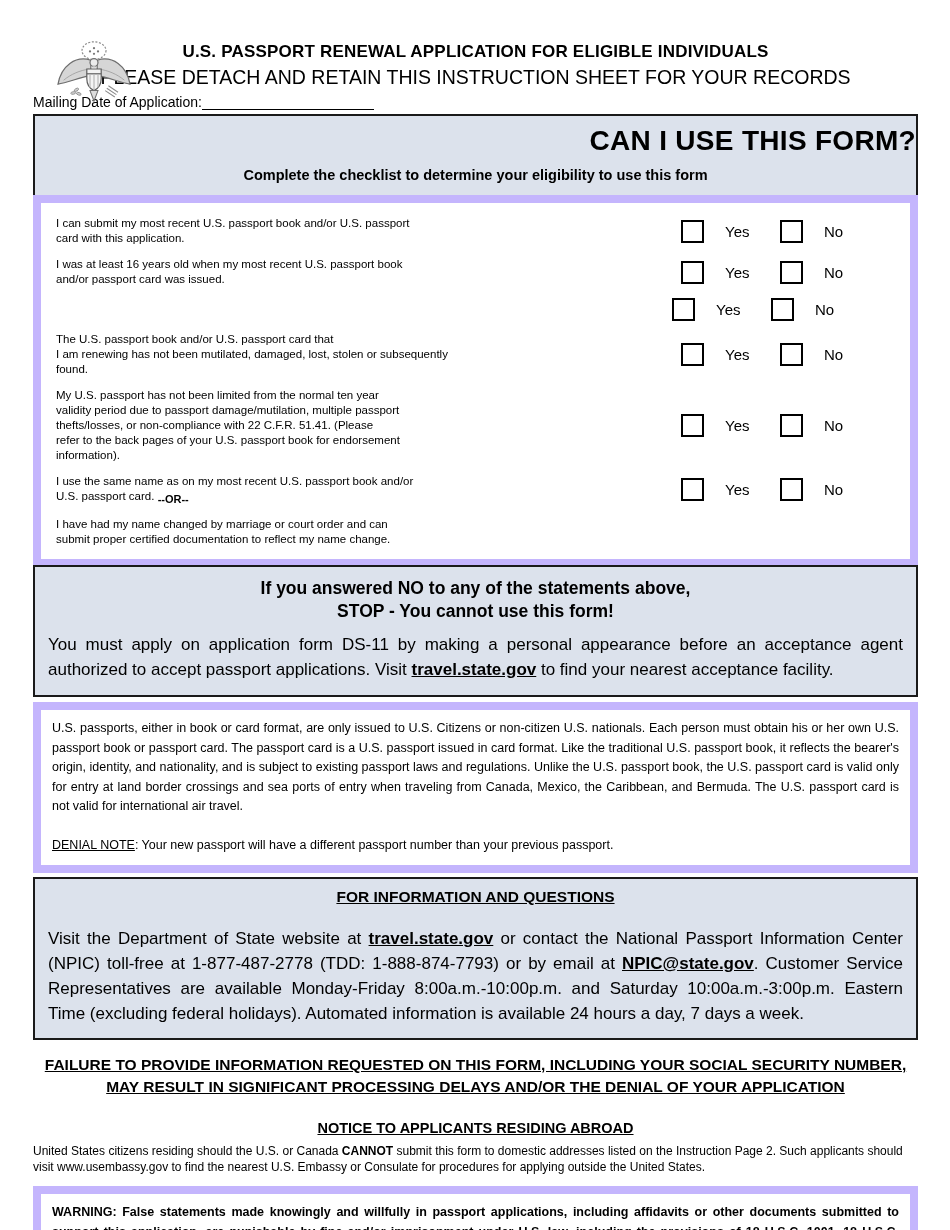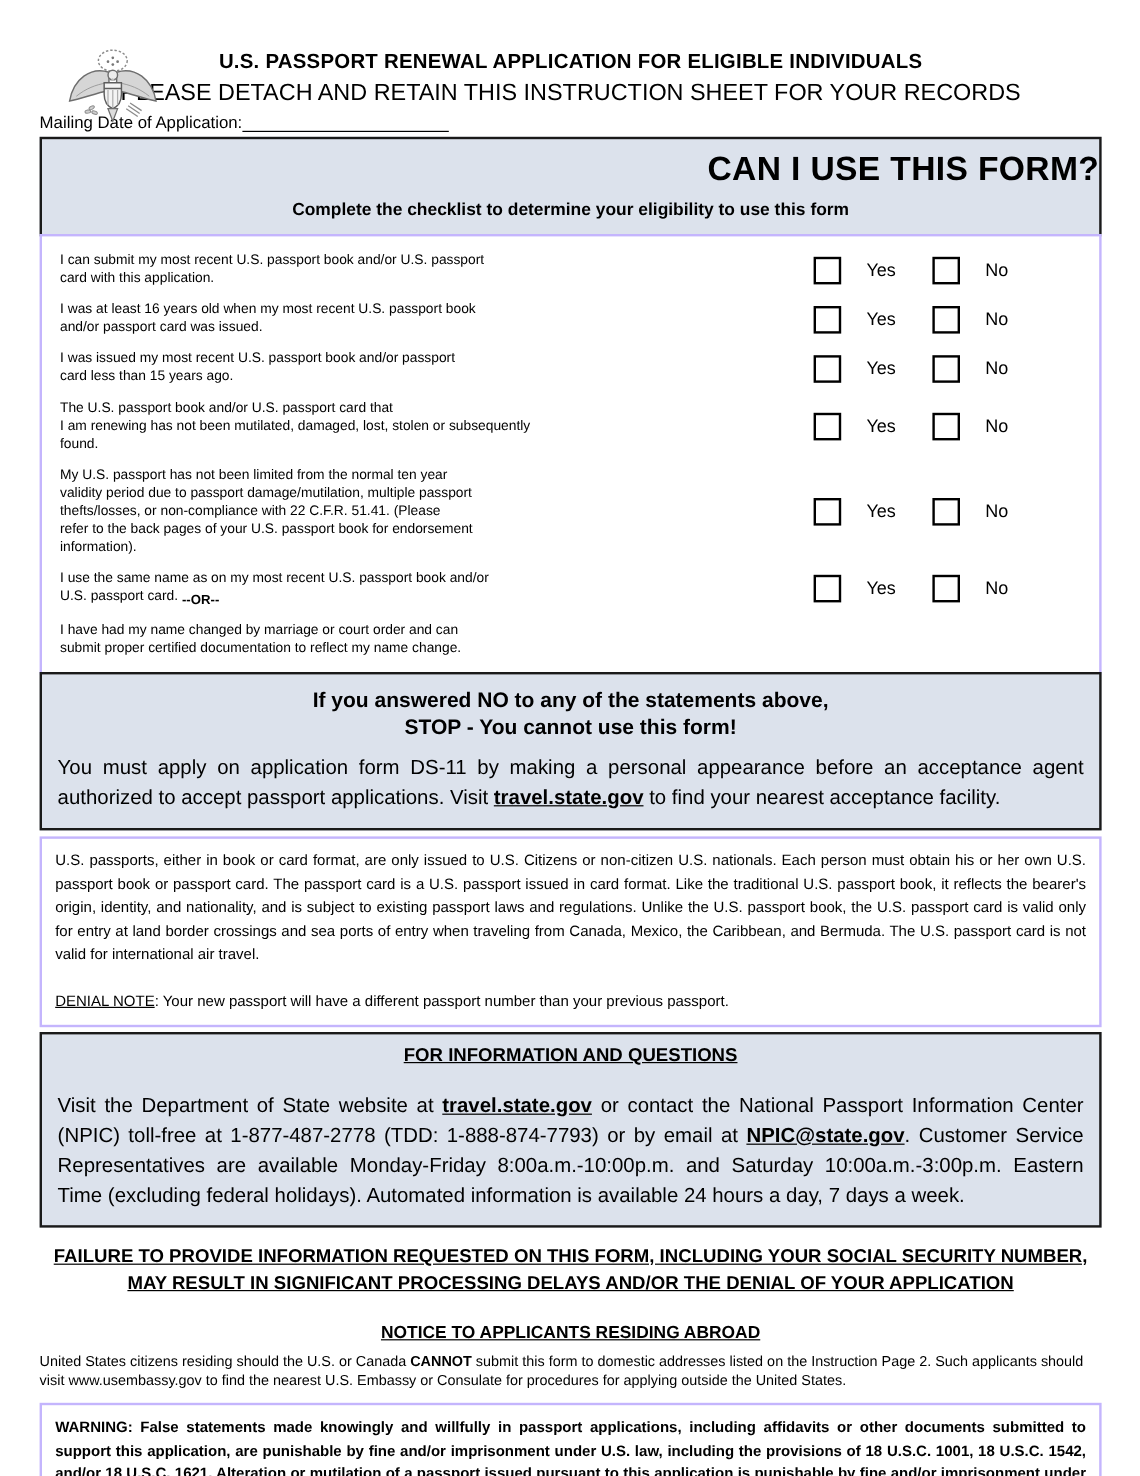--- a/index.html
+++ b/index.html
@@ -13,21 +13,21 @@
 
   
   .seal { position: absolute; left: 54px; top: 40px; width: 80px; height: 74px; }
   .doc-title { text-align: center; font-size: 17px; font-weight: bold; line-height: 24px; letter-spacing: .2px; }
   .doc-subtitle { text-align: center; font-size: 19.5px; line-height: 26px; }
   .mailing { margin-top: 4px; font-size: 14px; }
   .mailing .blank { display: inline-block; width: 172px; border-bottom: 1.5px solid #000; height: 14px; vertical-align: bottom; }
 
   
   .bluebox { background: #dce2ec; border: 2px solid #1a1a1a; }
-  .whitebox { background: #fff; border: 2px solid #c4b5fd; }
+  .whitebox { background: #fff; border: 8px solid #c4b5fd; }
 
   .form-head { margin-top: 4px; text-align: center; padding: 6px 0 12px 0; }
   .form-head .big { font-size: 28px; font-weight: bold; line-height: 38px; letter-spacing: .3px; text-align: right; }
   .form-head .sub { font-size: 14.5px; font-weight: bold; margin-top: 7px; }
 
   .checklist { margin-top: -2px; padding: 2px 0 4px 15px; }
   .row { display: flex; align-items: center; margin: 11px 0; }
   .stmt { flex: 0 0 625px; font-size: 11.5px; line-height: 15px; white-space: pre-line; }
   .or { font-weight: bold; font-size: 11px; position: relative; top: 3px; }
   .controls { display: flex; align-items: center; margin-left: auto; margin-right: 64px; }
@@ -119,22 +119,20 @@
 and/or passport card was issued.</div>
       <div class="controls">
         <div class="cb"></div>
         <div class="yn">Yes</div>
         <div class="cb cb2"></div>
         <div class="yn">No</div>
       </div>
     </div>
 
     <div class="row">
-      <div class="stmt">I was issued my most recent U.S. passport book and/or passport
-card less than 15 years ago.</div>
       <div class="controls">
         <div class="cb"></div>
         <div class="yn">Yes</div>
         <div class="cb cb2"></div>
         <div class="yn">No</div>
       </div>
     </div>
 
     <div class="row">
       <div class="stmt">The U.S. passport book and/or U.S. passport card that

